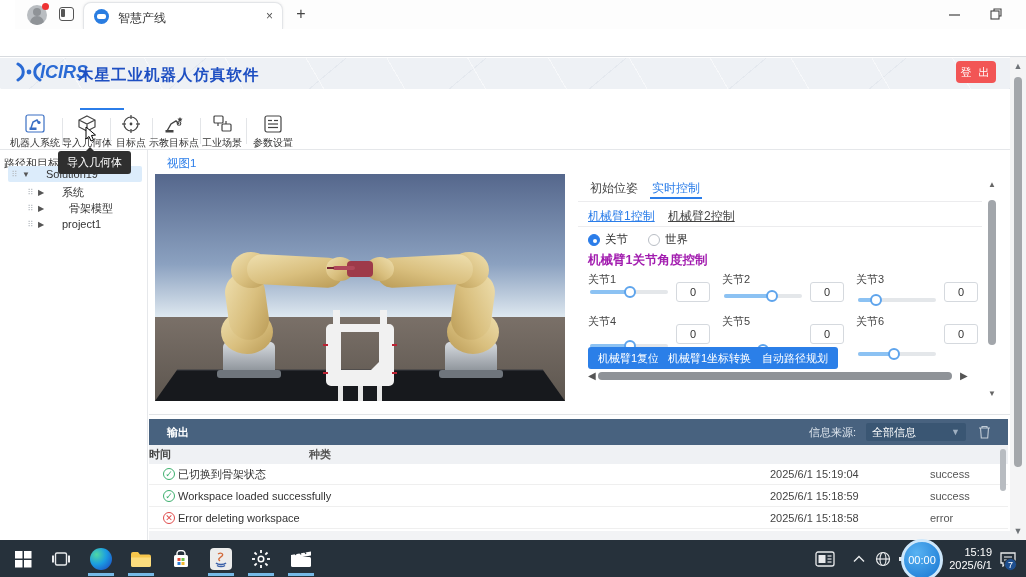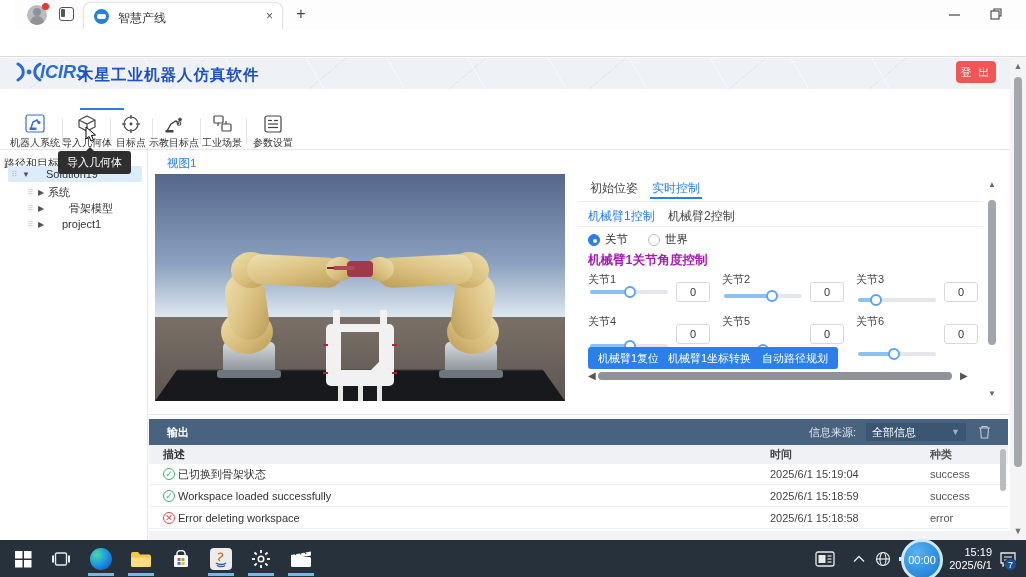--- a/index.html
+++ b/index.html
@@ -65,21 +65,21 @@
   .vtab { top:153px; height:21px; padding:0 12px; display:flex; align-items:center; font-size:11.5px; }
   .vtab.active { color:#2b7de9; }
   .vtab.inactive { color:#555; background:#eab308; border:1px solid #e3e5e8; border-bottom:none; border-radius:3px 3px 0 0;margin-top:36px; }
   .viewport { left:155px; top:174px; width:410px; height:227px; background:#56688d; overflow:hidden; }
 
   
   .rightpanel { left:578px; top:174px; width:414px; height:234px; background:#fff; }
   .rp-tab { top:180px; font-size:12px; color:#444; }
   .rp-tab.active { color:#2b7de9; }
   .rp-line { left:578px; width:404px; height:1px; background:#ececee; }
-  .rp-subtab { top:208px; font-size:12px; color:#444; }
+  .rp-subtab { top:208px; font-size:12px; color:#444;text-decoration:underline; }
   .rp-subtab.active { color:#2b7de9; }
   .radio { top:232px; display:flex; align-items:center; gap:5px; font-size:11.5px; color:#333; }
   .rdot { width:12px; height:12px; border-radius:50%; border:1px solid #b9bec5; background:#fff; position:relative; }
   .rdot.on { border-color:#2b7de9; background:#2b7de9; }
   .rdot.on:before { content:""; position:absolute; left:4px; top:4px; width:4px; height:4px; border-radius:50%; background:#fff; }
   .rp-heading { left:588px; top:252px; font-size:12.5px; font-weight:bold; color:#a21caf; }
   .jlabel { font-size:11px; color:#444; }
   .slider { width:78px; height:4px; background:#e4e7ea; border-radius:2px; position:relative; }
   .slider .fill { position:absolute; left:0; top:0; height:4px; background:#8cc2f3; border-radius:2px; }
   .slider .thumb { position:absolute; top:-4px; width:12px; height:12px; border-radius:50%; background:#fff; border:2px solid #5ea4ec; margin-left:-6px; }
@@ -319,21 +319,21 @@
   <div class="abs leftpanel"></div>
   <div class="abs tree-header">路径和目标点</div>
   <div class="abs tree-row sel" style="left:8px; top:166px; width:134px;">
     <span class="handle">⠿</span>
     <span class="caret">▼</span>
     <span style="margin-left:14px;">Solution19</span>
   </div>
   <div class="abs tree-row" style="left:24px; top:184px; width:118px;">
     <span class="handle">⠿</span>
     <span class="caret">▶</span>
-    <span style="">系统</span>
+    <span style="margin-left:14px;">系统</span>
   </div>
   <div class="abs tree-row" style="left:24px; top:200px; width:118px;">
     <span class="handle">⠿</span>
     <span class="caret">▶</span>
     <span style="margin-left:21px;">骨架模型</span>
   </div>
   <div class="abs tree-row" style="left:24px; top:216px; width:118px;">
     <span class="handle">⠿</span>
     <span class="caret">▶</span>
     <span style="margin-left:14px;">project1</span>
@@ -494,21 +494,20 @@
       <span>全部信息</span>
       <span class="chev">▼</span>
     </div>
     <span class="trash">
       <svg width="13" height="14">
           <path d="M1 3 h11 M4 3 V1.5 h5 V3 M2.5 3 l.8 10 h6.4 l.8 -10" fill="none" stroke="#c2ccd6" stroke-width="1.1"></path>
         </svg>
     </span>
   </div>
   <div class="abs thead">
-    <span style="margin-left:14px; flex:1;">描述</span>
     <span class="c-time" style="font-weight:bold;">时间</span>
     <span class="c-type" style="font-weight:bold;">种类</span>
   </div>
   <div class="abs trow" style="left:149px; top:464px;">
     <span class="c-desc">
         <span class="stat success">✓</span>
         <span>已切换到骨架状态</span>
       </span>
     <span class="c-time">2025/6/1 15:19:04</span>
     <span class="c-type">success</span>

